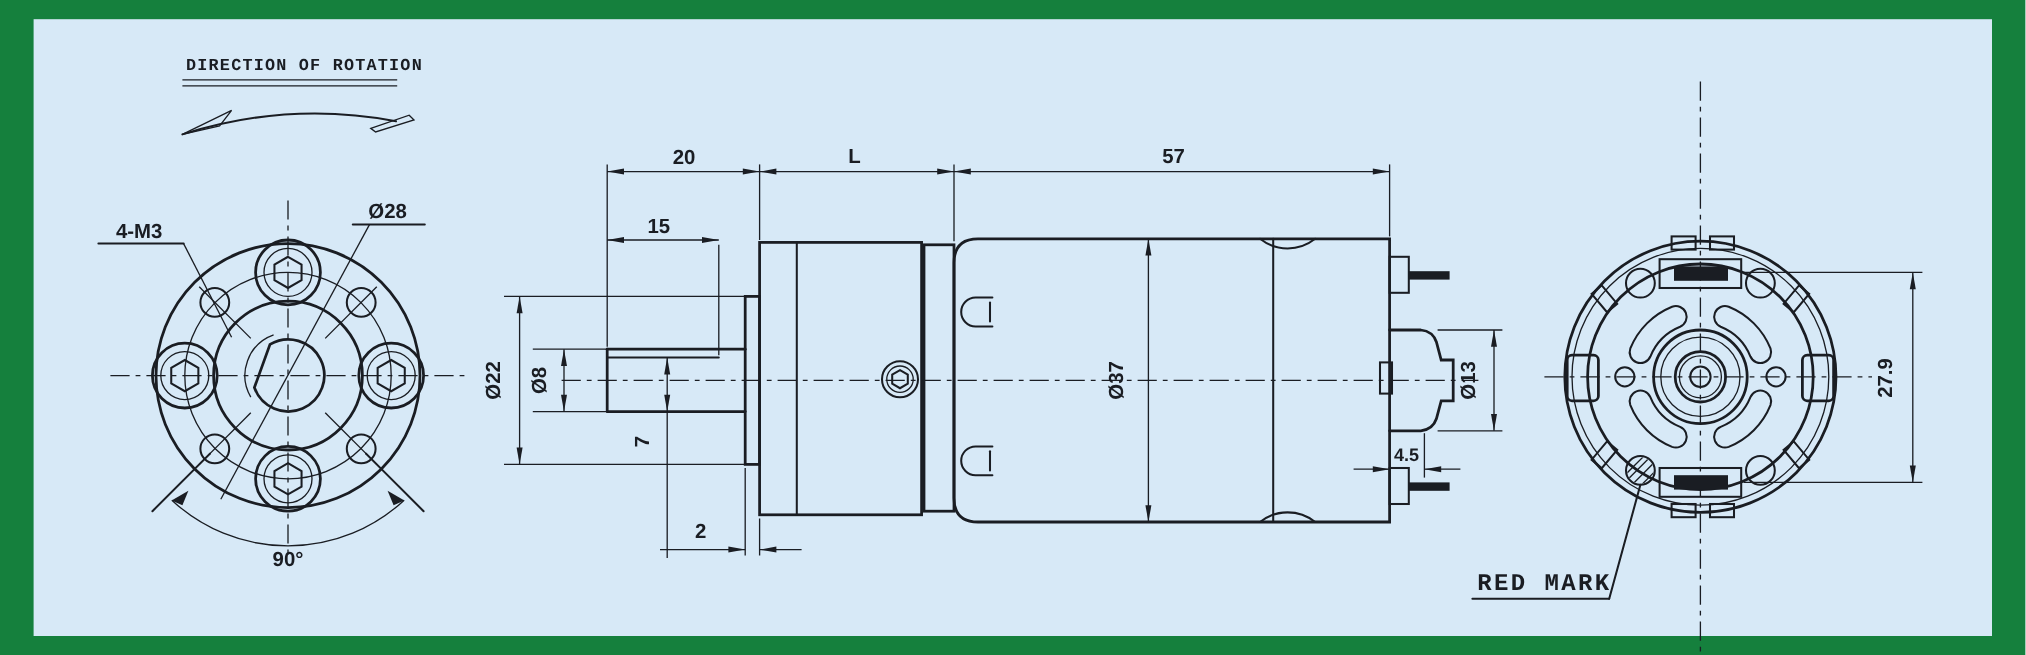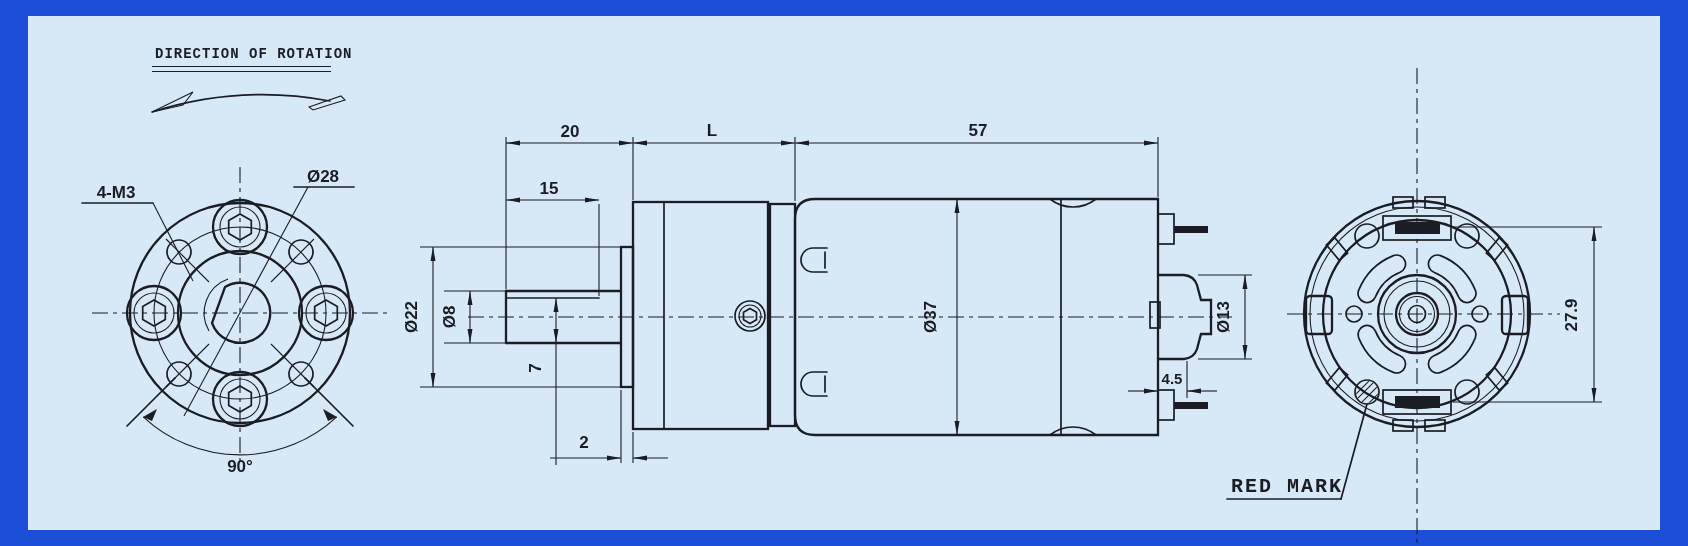--- a/index.html
+++ b/index.html
@@ -1,16 +1,16 @@
 <!DOCTYPE html>
 <html><head>
 <meta charset="utf-8">
 <style>
   html,body{margin:0;padding:0;background:#ffffff;}
-  .page{position:relative;width:1688px;height:546px;background:#1d4ed8;overflow:hidden;
+  .page{position:relative;width:1688px;height:546px;background:#15803d;overflow:hidden;
         font-family:"Liberation Sans",sans-serif;}
   svg{position:absolute;left:0;top:0;}
   .ln-thick{stroke:#1a1d23;stroke-width:2.3;fill:none;stroke-linecap:round;}
   .ln-med{stroke:#1a1d23;stroke-width:1.7;fill:none;stroke-linecap:round;}
   .ln-thin{stroke:#1a1d23;stroke-width:1.1;fill:none;stroke-linecap:butt;}
   .cl{stroke:#1a1d23;stroke-width:1.1;fill:none;stroke-dasharray:16 5 4 5;}
   .arr{fill:#1a1d23;stroke:none;}
   .blk{fill:#1a1d23;stroke:none;}
   .dimtxt{font-family:"Liberation Sans",sans-serif;font-weight:bold;font-size:17px;fill:#1a1d23;}
   .dimtxt-s{font-family:"Liberation Sans",sans-serif;font-weight:bold;font-size:15px;fill:#1a1d23;}

